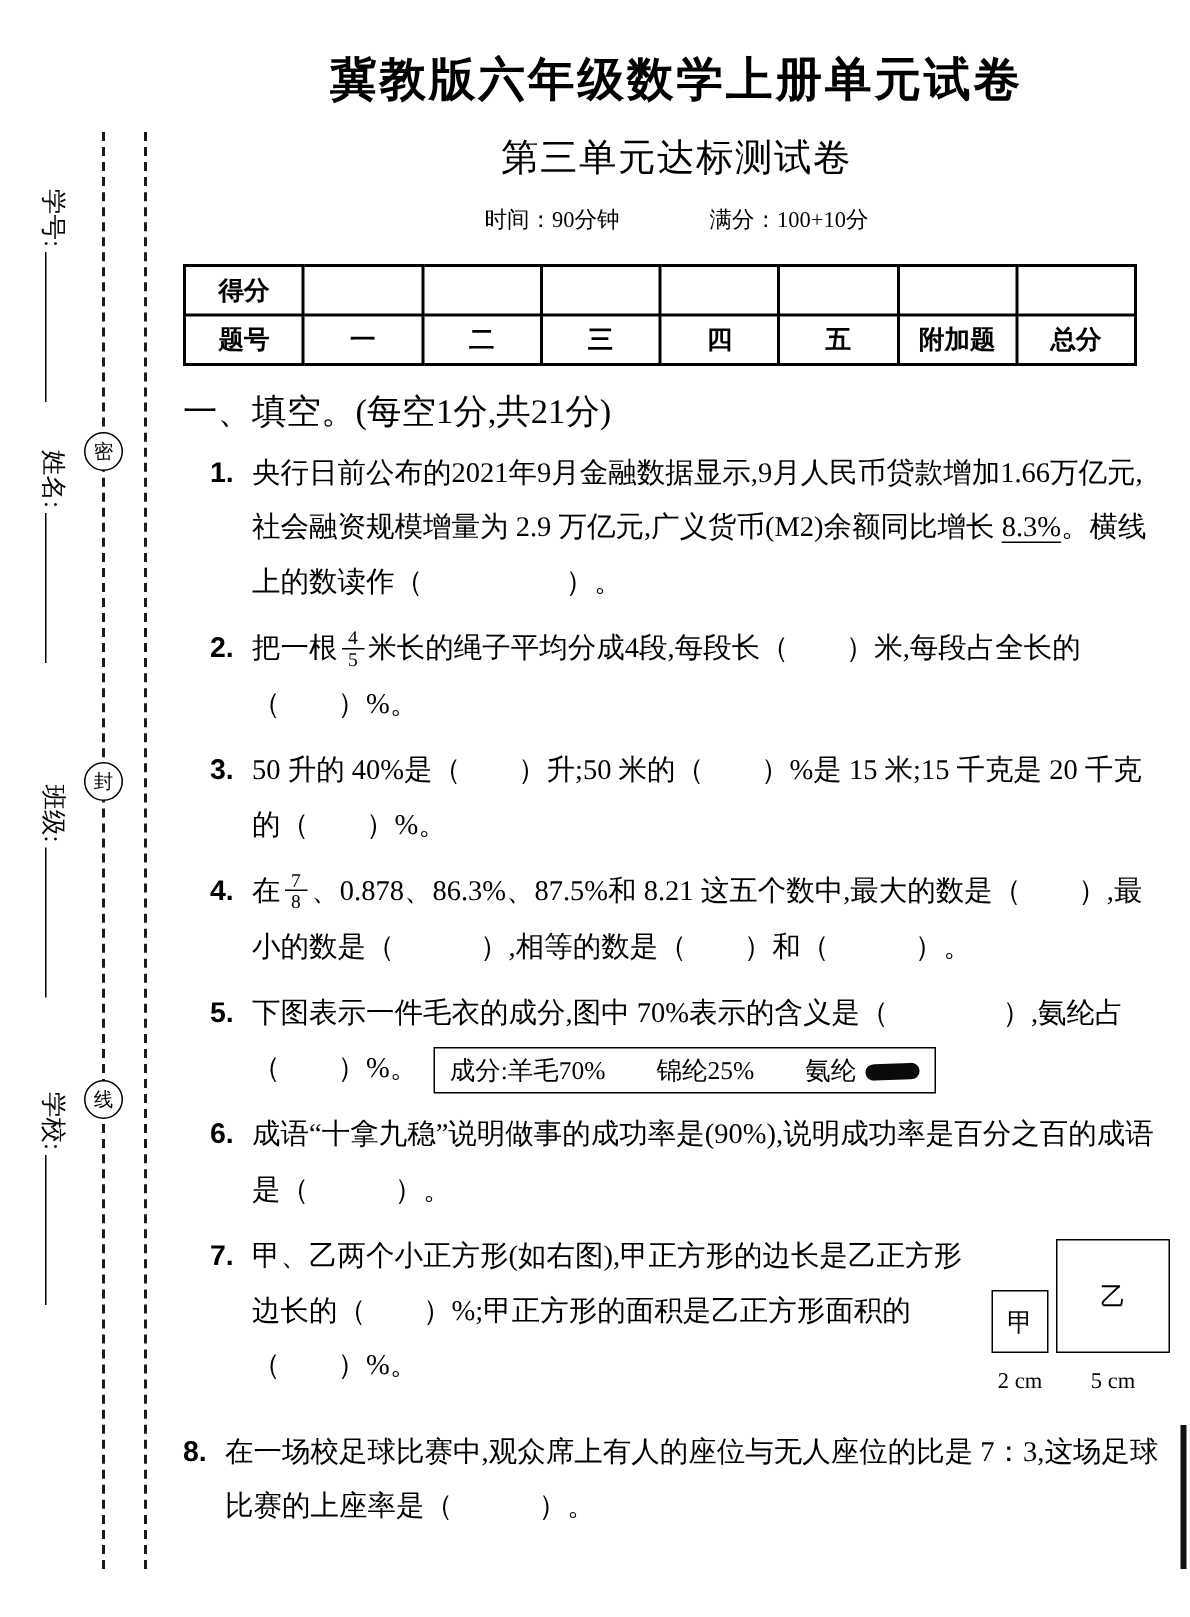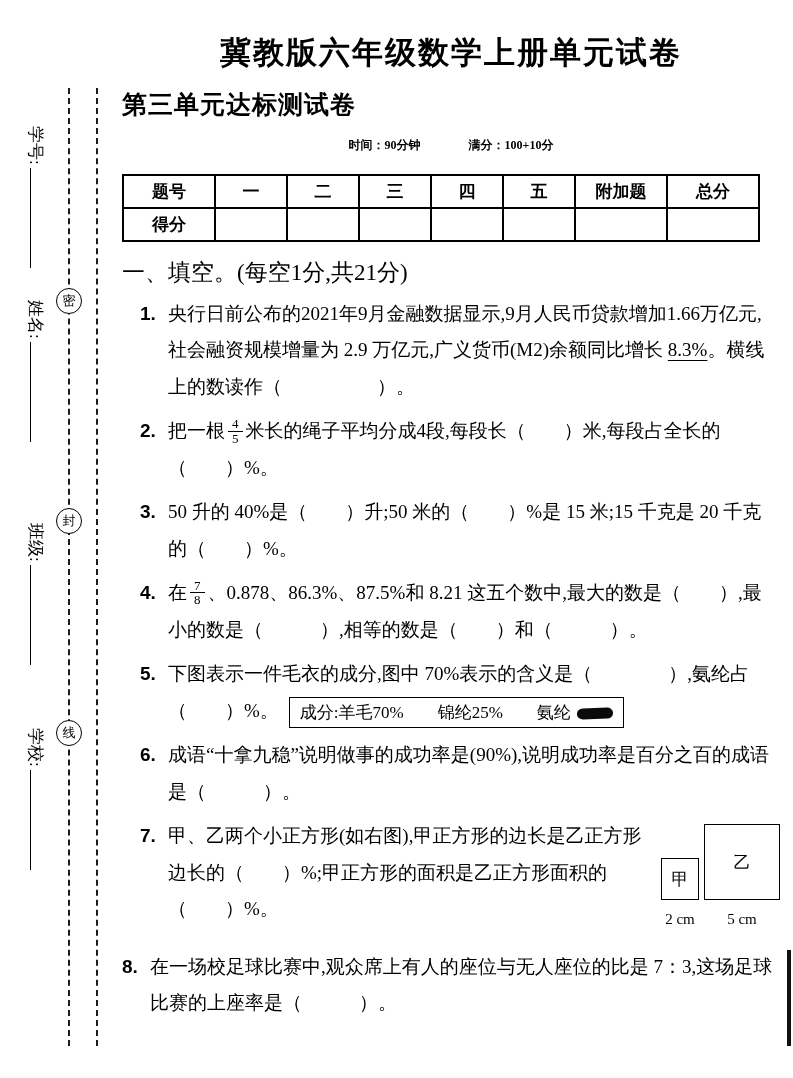--- a/index.html
+++ b/index.html
@@ -35,22 +35,22 @@
     border-bottom:1.6px solid #000; margin-left:3px;
   }
   .lab-1 { top:126px; } .lab-2 { top:300px; } .lab-3 { top:523px; } .lab-4 { top:728px; }
 
   .right-edge-mark { position:absolute; left:787px; top:950px; width:4px; height:96px; background:#111; }
 
   
   .content { position:absolute; left:122px; top:32px; width:658px; }
 
   .title    { text-align:center; font-size:31px; font-weight:900; letter-spacing:2px; }
-  .subtitle { font-size:25px; font-weight:bold; margin-top:14px; letter-spacing:1px; }
-  .meta     { text-align:center; font-size:12px; font-weight:bold; margin-top:16px; }
+  .subtitle { text-align:center; font-size:25px; font-weight:normal; margin-top:14px; letter-spacing:1px; }
+  .meta     { text-align:center; font-size:15px; font-weight:normal; margin-top:16px; }
 
   table.score { border-collapse:collapse; margin-top:20px; width:636px; table-layout:fixed; }
   table.score td {
     border:2px solid #000; height:33px; text-align:center;
     font-size:17px; font-weight:bold; vertical-align:middle;
   }
   td.w-lg { width:92px; } td.w-sm { width:72px; }
 
   .section-title { font-size:23px; margin-top:15px; }
 
@@ -106,38 +106,38 @@
 
 <div class="content">
 
   <div class="title">冀教版六年级数学上册单元试卷</div>
   <div class="subtitle">第三单元达标测试卷</div>
   <div class="meta">时间：90分钟　　　　满分：100+10分</div>
 
   <table class="score">
     <tbody>
         <tr>
+      <td>得分</td>
+      <td></td>
+      <td></td>
+      <td></td>
+      <td></td>
+      <td></td>
+      <td></td>
+      <td></td>
+    </tr>
+    <tr>
       <td class="w-lg">题号</td>
       <td class="w-sm">一</td>
       <td class="w-sm">二</td>
       <td class="w-sm">三</td>
       <td class="w-sm">四</td>
       <td class="w-sm">五</td>
       <td class="w-lg">附加题</td>
       <td class="w-lg">总分</td>
-    </tr>
-    <tr>
-      <td>得分</td>
-      <td></td>
-      <td></td>
-      <td></td>
-      <td></td>
-      <td></td>
-      <td></td>
-      <td></td>
     </tr>
   </tbody>
     </table>
 
   <div class="section-title">一、填空。(每空1分,共21分)</div>
 
   <div class="questions">
 
     <div class="question">
       <span class="qnum">1.</span>

